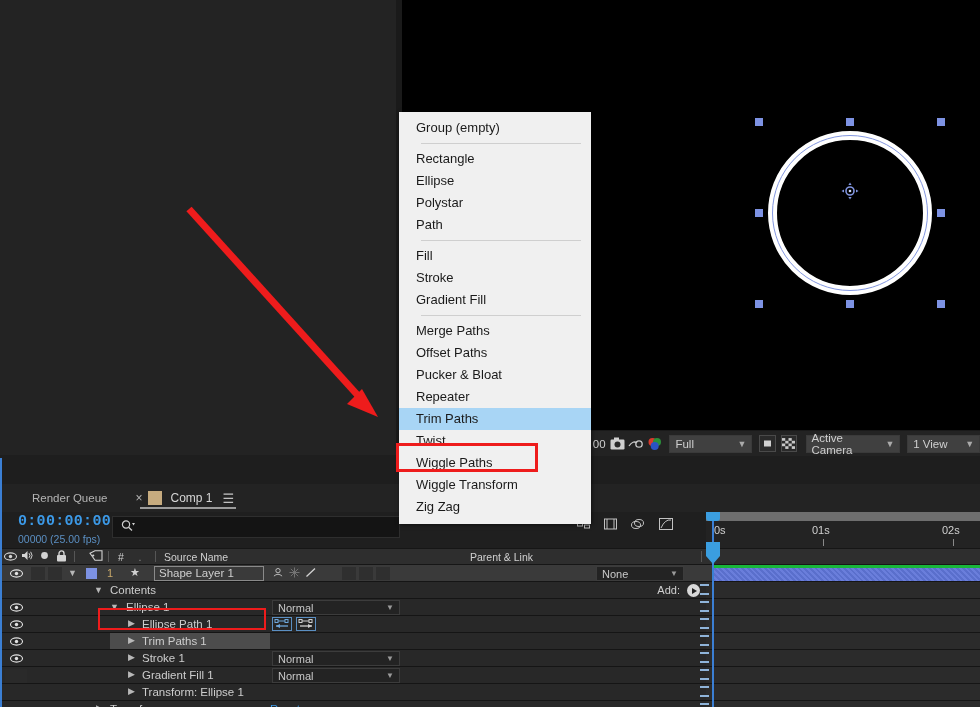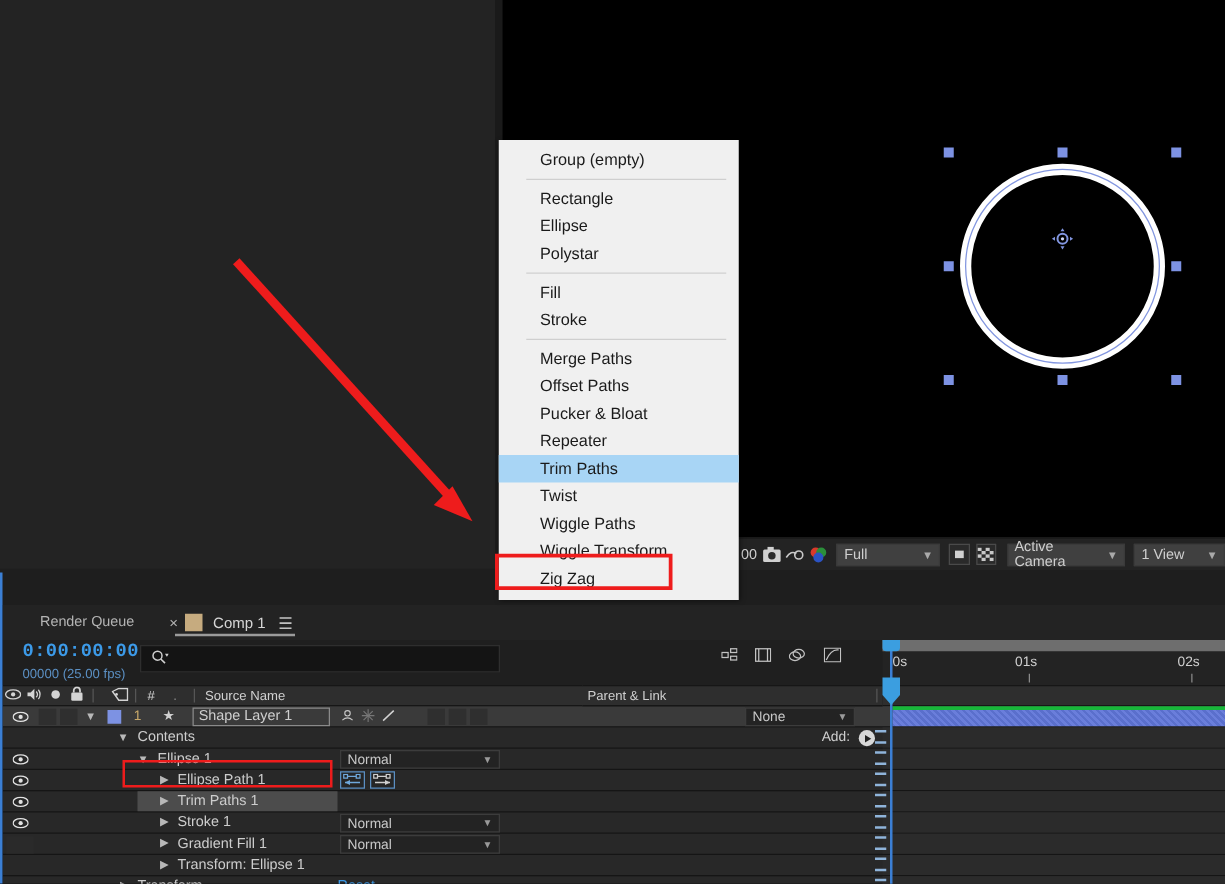--- a/index.html
+++ b/index.html
@@ -74,21 +74,21 @@
   
   .ctx-menu {
     position: absolute; left: 399px; top: 112px; width: 192px;
     background: #f0f0f0;
     box-shadow: 1px 1px 4px rgba(0,0,0,.5);
     padding: 5px 0 6px 0;
     z-index: 40;
   }
   .ctx-item {
     height: 22px; line-height: 22px;
-    padding-left: 33px;
+    padding-left: 17px;
     font-size: 13px; color: #1a1a1a;
     font-family: "Liberation Sans", sans-serif;
     white-space: nowrap;
   }
   .ctx-item.highlight { background: #a8d5f5; }
   .ctx-sep { height: 1px; background: #cfcfcf; margin: 4px 10px 4px 22px; }
   .ctx-highlight-box {
     position: absolute; left: 396px; top: 443px; width: 142px; height: 29px;
     border: 3px solid #ee1c1c; z-index: 45; pointer-events: none;
   }
@@ -382,25 +382,27 @@
 
   <div class="ctx-menu">
     <div>
       <div class="ctx-item">Group (empty)</div>
     </div>
     <div class="ctx-sep"></div>
     <div>
       <div class="ctx-item">Rectangle</div>
       <div class="ctx-item">Ellipse</div>
       <div class="ctx-item">Polystar</div>
+      <div class="ctx-item">Path</div>
     </div>
     <div class="ctx-sep"></div>
     <div>
       <div class="ctx-item">Fill</div>
       <div class="ctx-item">Stroke</div>
+      <div class="ctx-item">Gradient Fill</div>
     </div>
     <div class="ctx-sep"></div>
     <div>
       <div class="ctx-item">Merge Paths</div>
       <div class="ctx-item">Offset Paths</div>
       <div class="ctx-item">Pucker &amp; Bloat</div>
       <div class="ctx-item">Repeater</div>
       <div class="ctx-item highlight">Trim Paths</div>
       <div class="ctx-item">Twist</div>
       <div class="ctx-item">Wiggle Paths</div>

